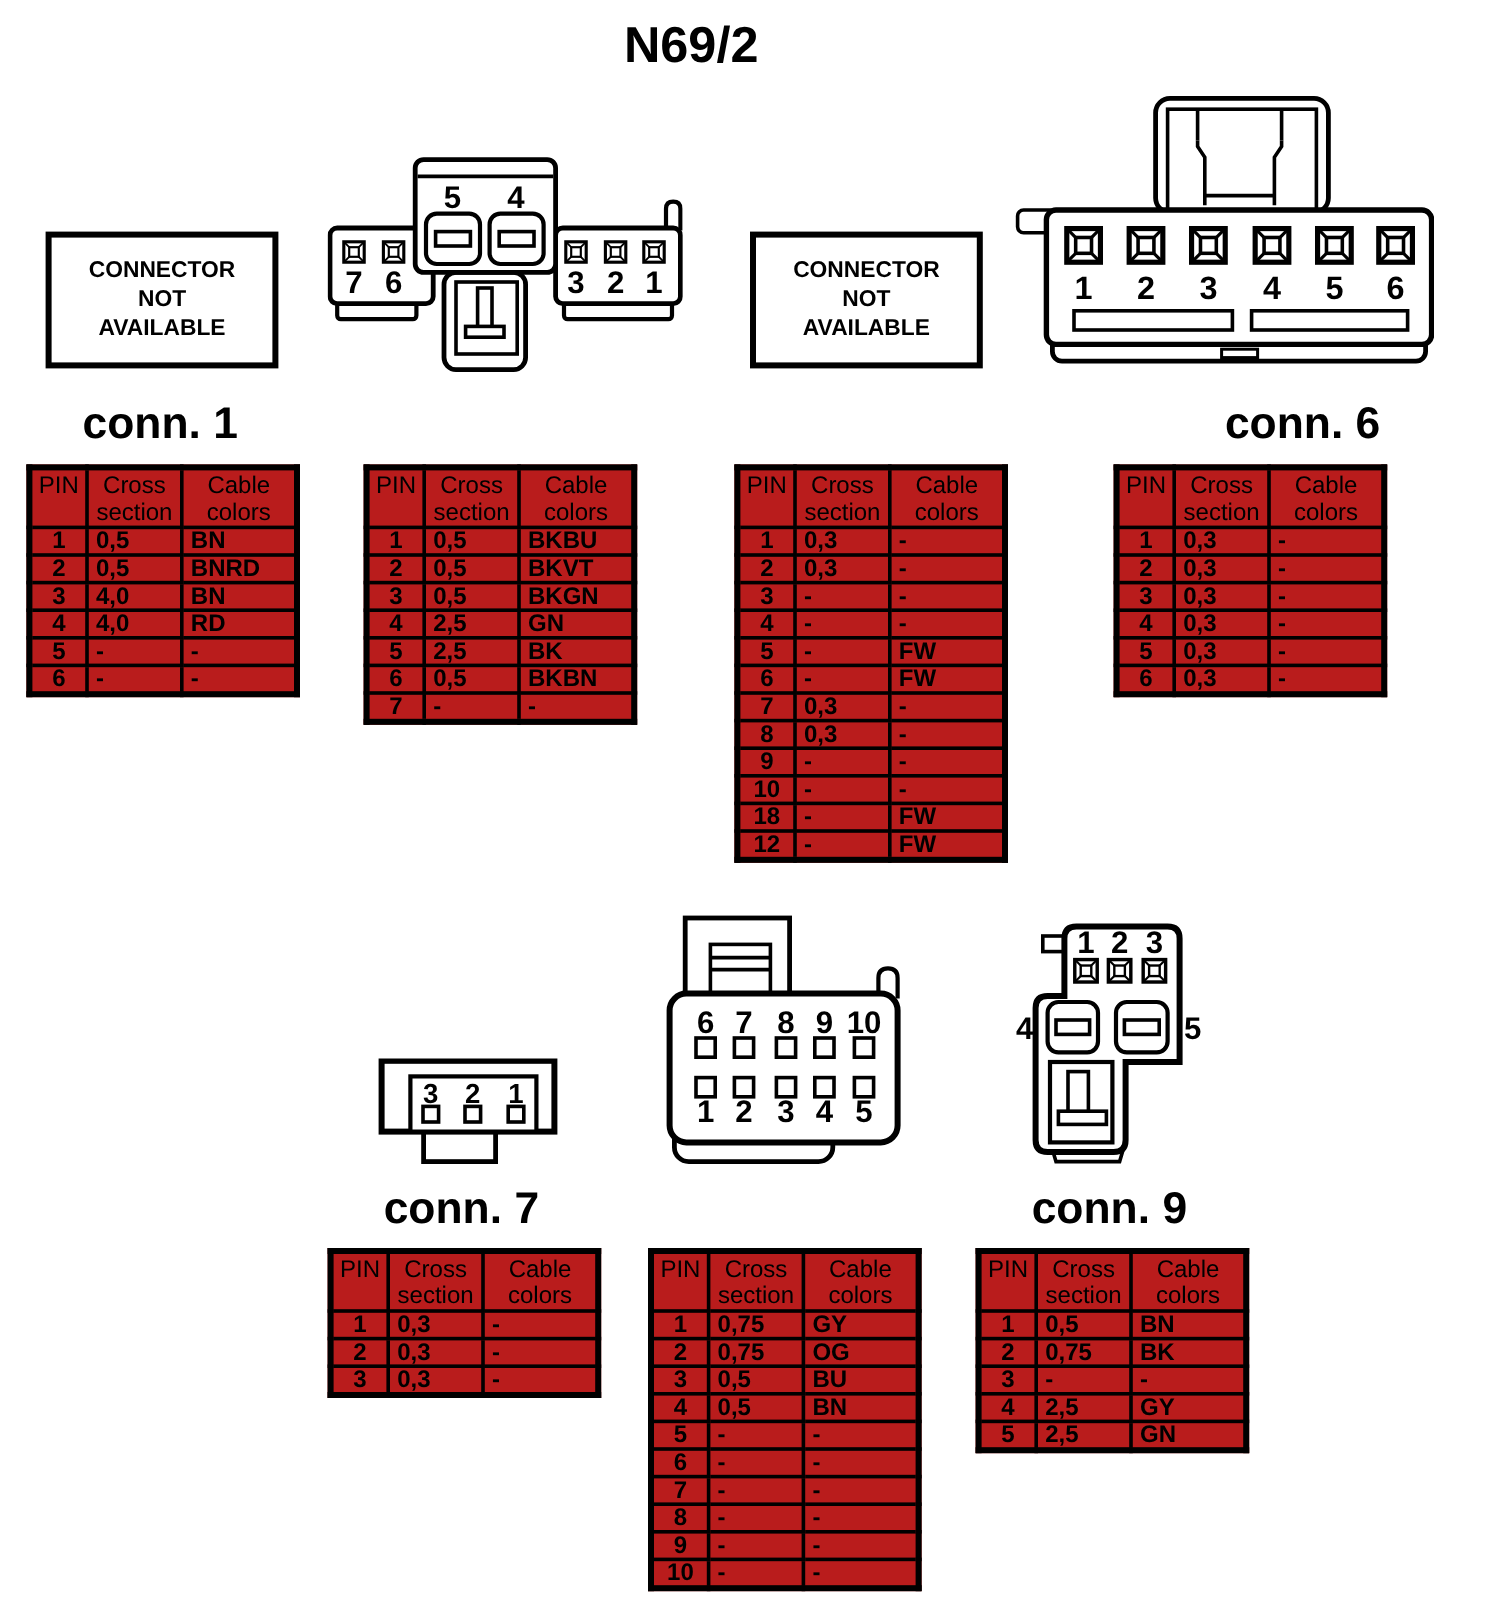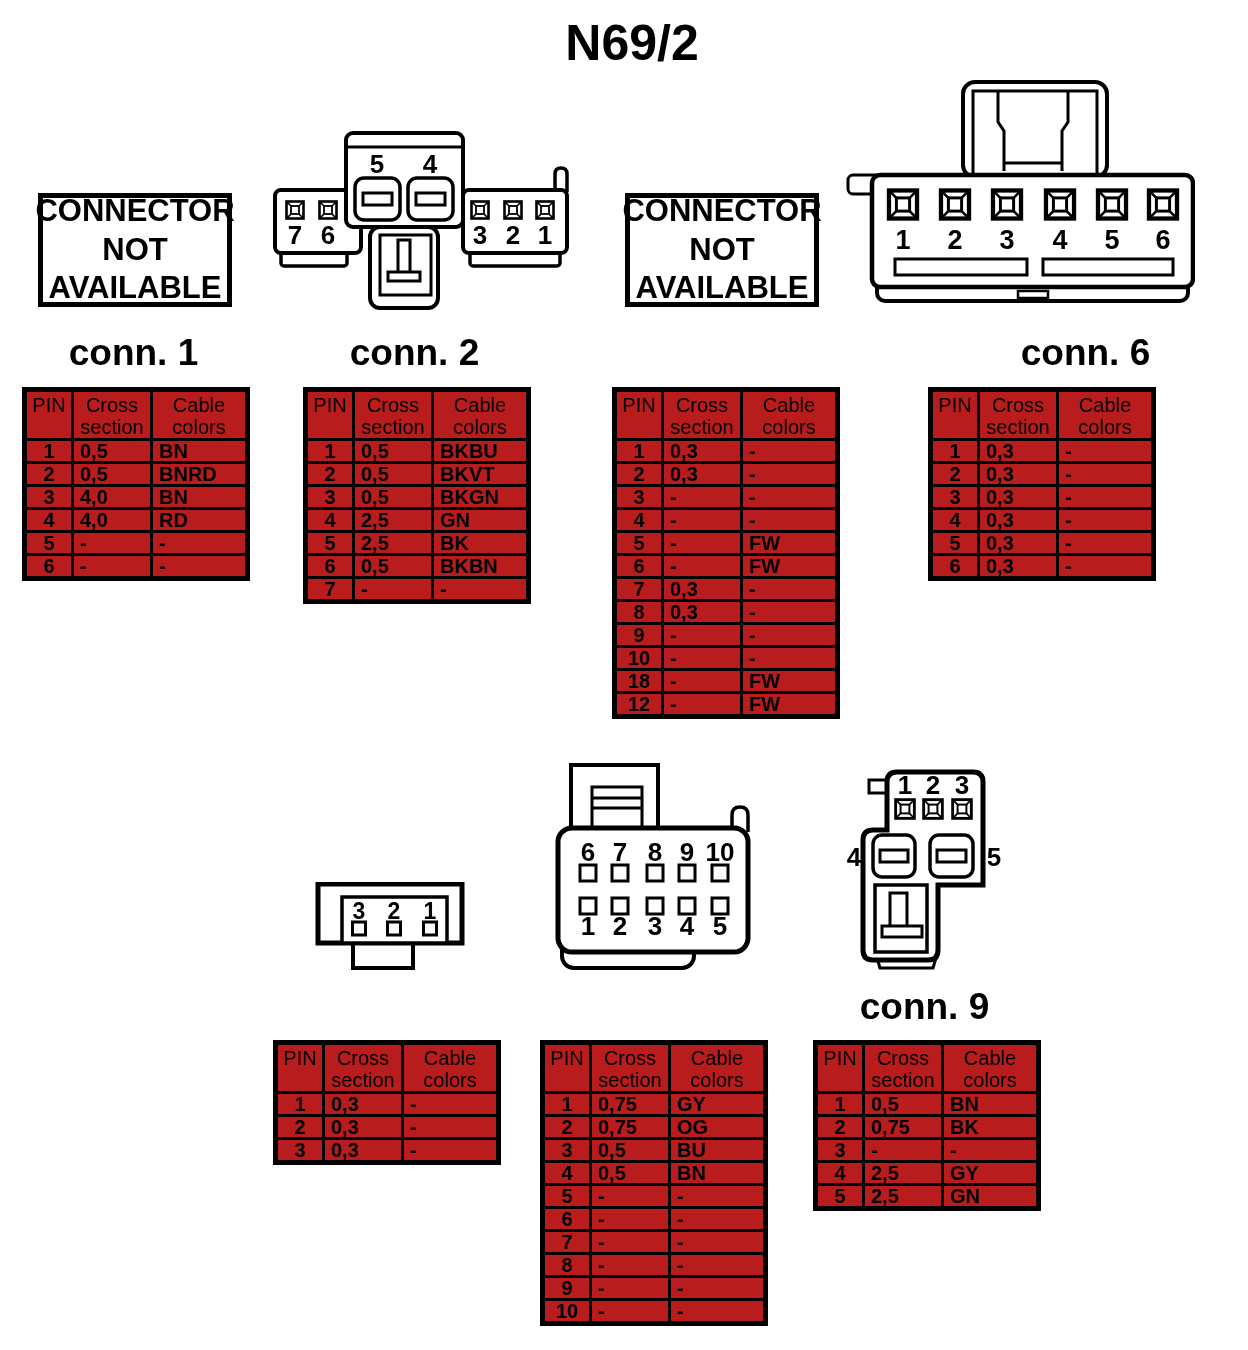--- a/index.html
+++ b/index.html
@@ -9,32 +9,32 @@
     width: 1248px;
     height: 1350px;
     background: #ffffff;
     font-family: "Liberation Sans", sans-serif;
     color: #000;
     overflow: hidden;
   }
   .abs { position: absolute; }
 
   .title {
-    left: 532px; top: 14px; width: 200px;
-    font-size: 50px; font-weight: bold; text-align: center;
+    left: 476px; top: 14px; width: 200px;
+    font-size: 42px; font-weight: bold; text-align: center;
     letter-spacing: 0px;
   }
 
   .na-box {
     width: 194px; height: 114px;
     border: 5px solid #000;
     background: #fff;
     display: flex; align-items: center; justify-content: center;
     text-align: center;
-    font-size: 31px; font-weight: bold;
+    font-size: 19px; font-weight: bold;
     line-height: 1.25;
     white-space: pre-line;
   }
   .na-conn1 { left: 38px;  top: 193px; }
   .na-conn5 { left: 625px; top: 193px; }
 
   .conn-label {
     font-size: 37px; font-weight: bold; text-align: center; line-height: 1;
   }
   .l-conn1 { left: 22px;  top: 334px; width: 223px; }
@@ -198,21 +198,20 @@
     <use href="#xpin" transform="translate(262,72)"></use>
 
     <text x="104" y="45">5</text>
     <text x="157" y="45">4</text>
     <text x="22" y="116">7</text>
     <text x="55" y="116">6</text>
     <text x="207" y="116">3</text>
     <text x="240" y="116">2</text>
     <text x="272" y="116">1</text>
   </svg>
-  <div class="abs conn-label l-conn2">conn. 2</div>
   <table class="abs pin-table t-conn2">
     <colgroup>
         <col style="width:48px">
         <col style="width:79px">
         <col style="width:96px">
       </colgroup>
     <thead>
         <tr>
       <th>PIN</th>
       <th>Cross section</th>
@@ -423,20 +422,21 @@
     <rect x="38" y="58" width="60" height="28" fill="#fff" stroke="#000" stroke-width="4"></rect>
     <rect x="3" y="2" width="144" height="59" fill="#fff" stroke="#000" stroke-width="5"></rect>
     <rect x="27" y="15" width="105" height="46" fill="#fff" stroke="#000" stroke-width="3.5"></rect>
     <rect x="37.5" y="40" width="13" height="13" fill="#fff" stroke="#000" stroke-width="3"></rect>
     <rect x="72.5" y="40" width="13" height="13" fill="#fff" stroke="#000" stroke-width="3"></rect>
     <rect x="108.5" y="40" width="13" height="13" fill="#fff" stroke="#000" stroke-width="3"></rect>
     <text x="44" y="37">3</text>
     <text x="79" y="37">2</text>
     <text x="115" y="37">1</text>
   </svg>
+  <div class="abs conn-label l-conn7">conn. 7</div>
   <table class="abs pin-table t-conn7">
     <colgroup>
         <col style="width:48px">
         <col style="width:79px">
         <col style="width:96px">
       </colgroup>
     <thead>
         <tr>
       <th>PIN</th>
       <th>Cross section</th>

